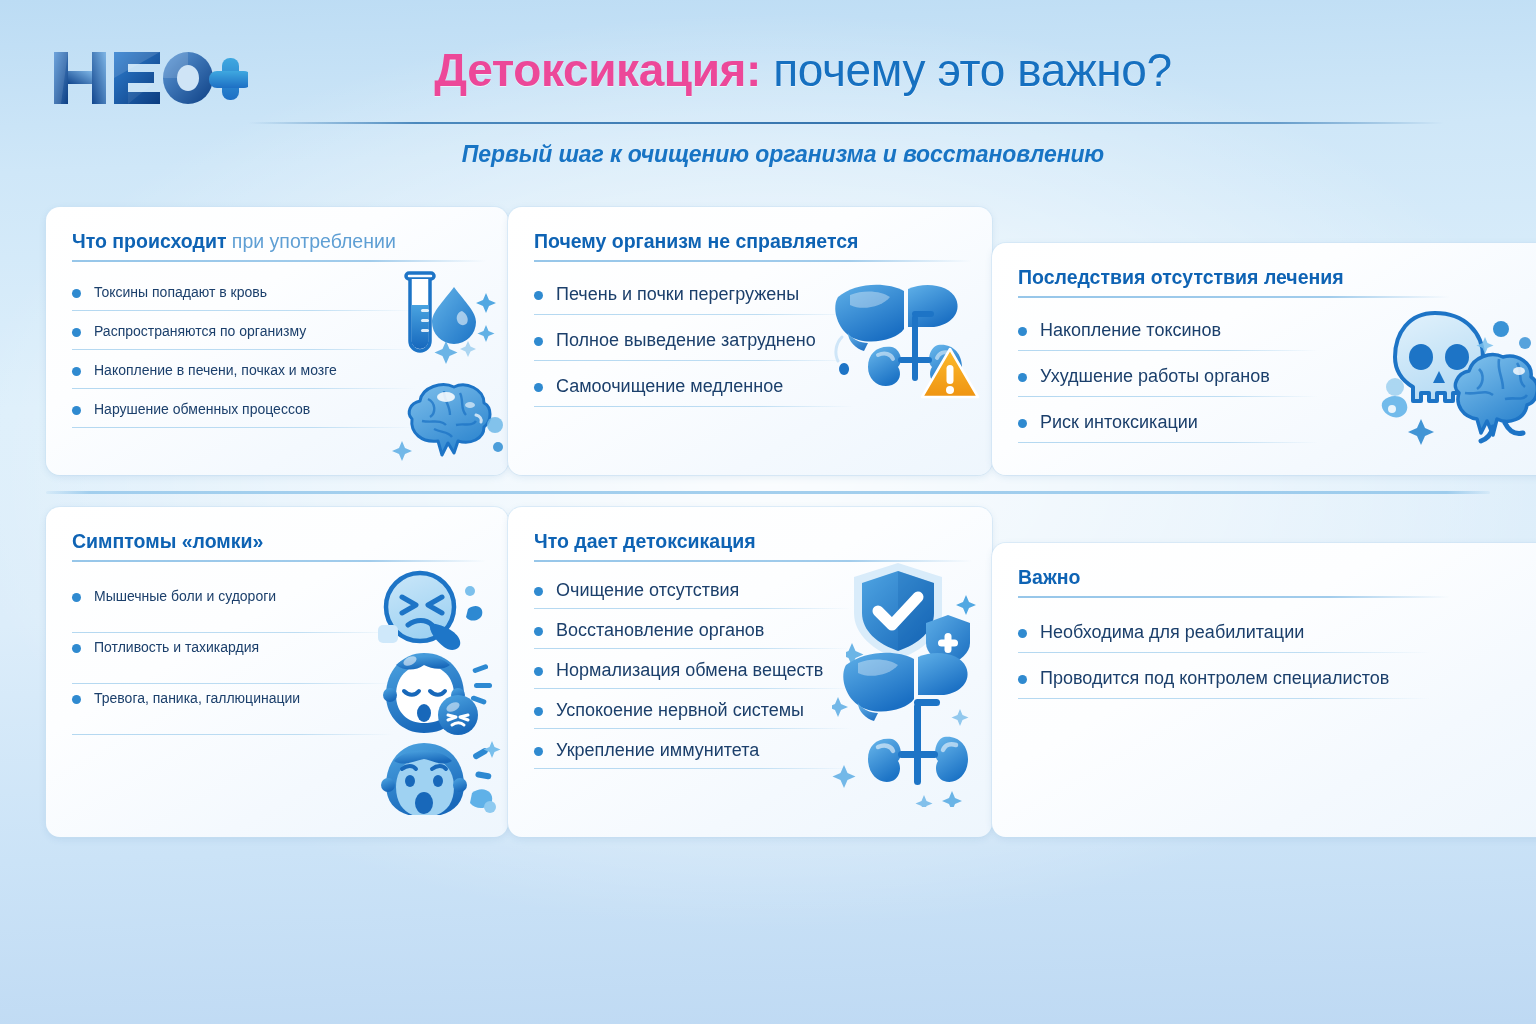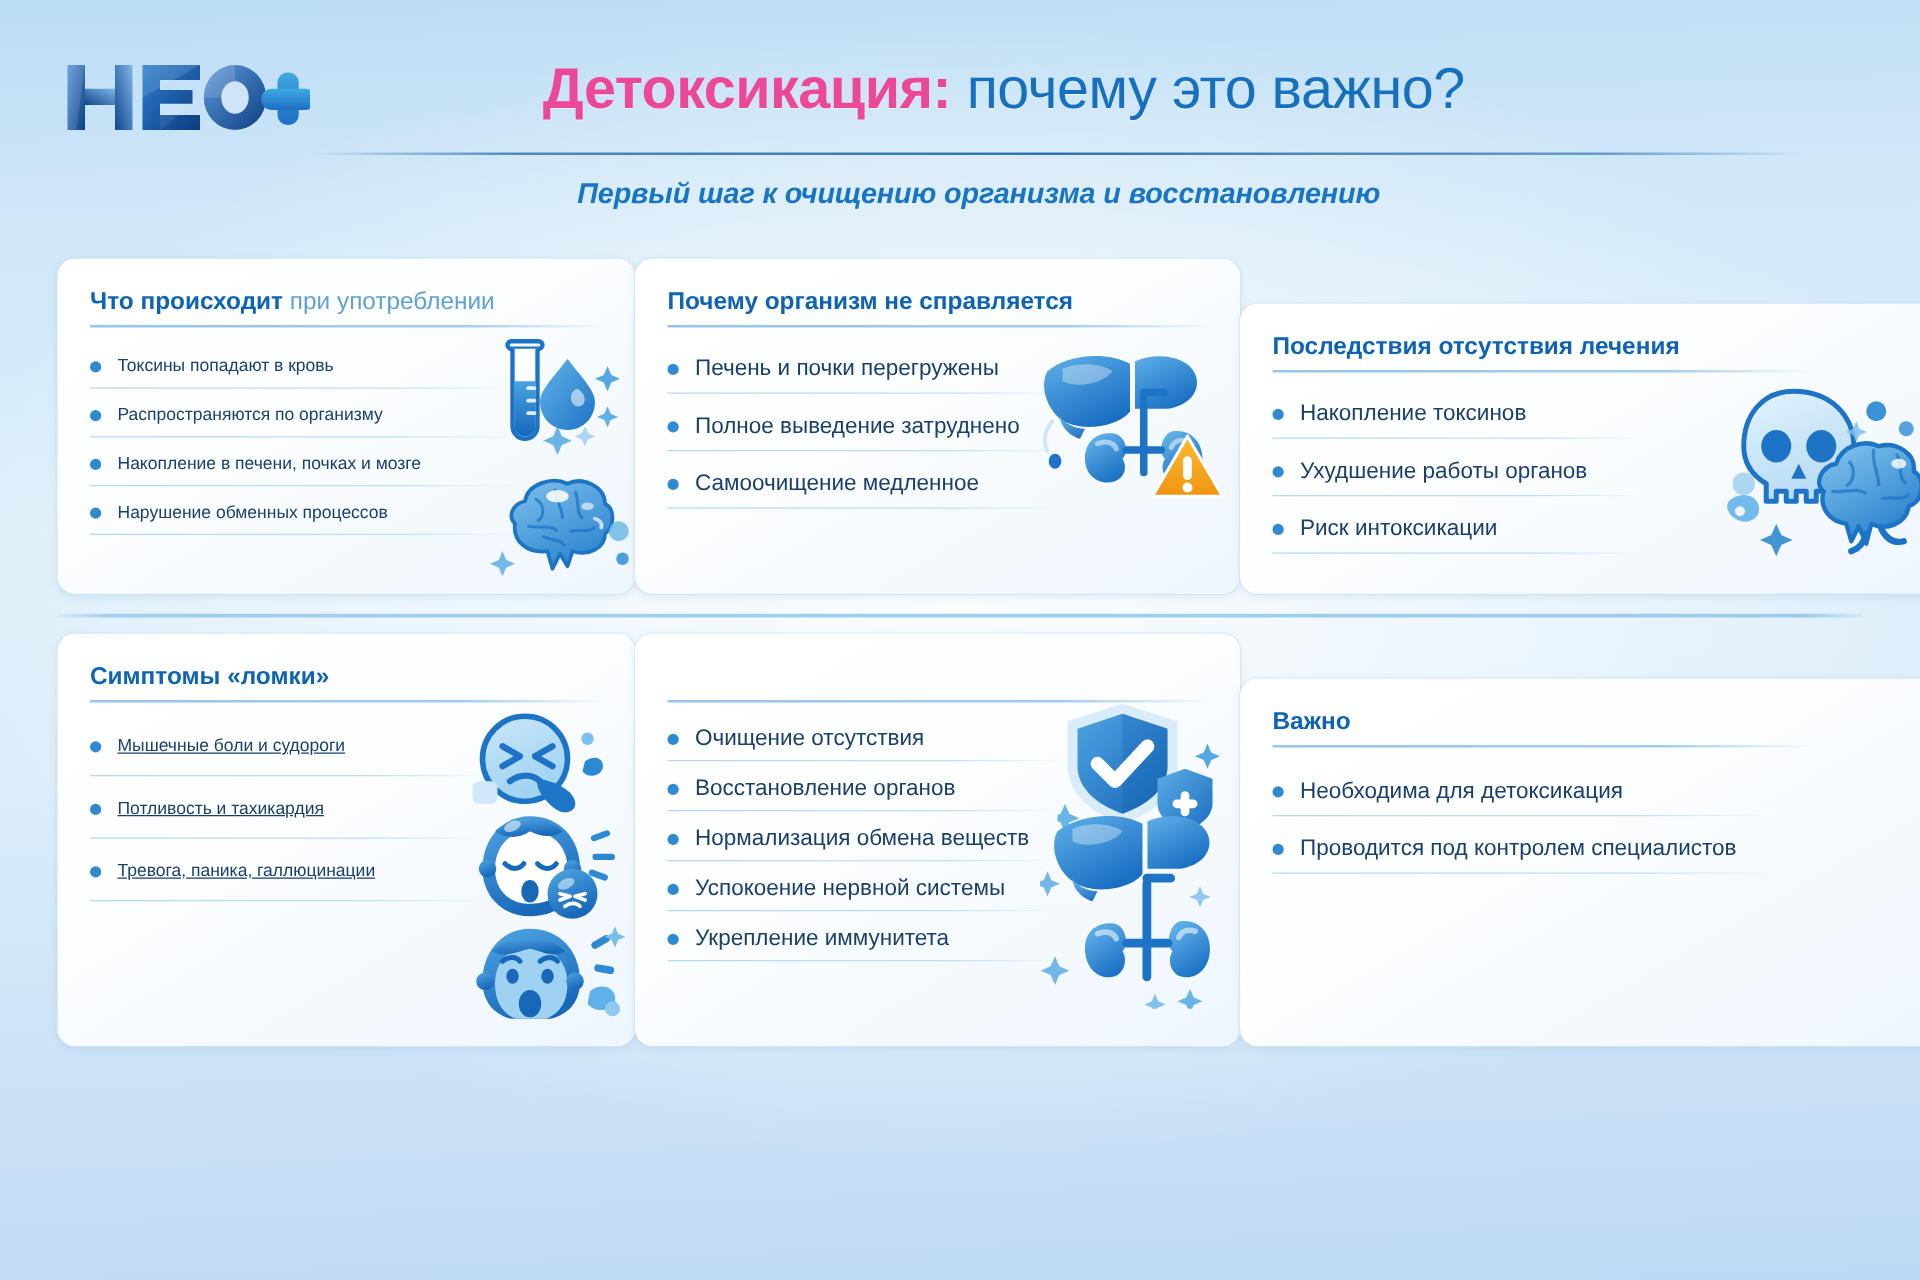--- a/index.html
+++ b/index.html
@@ -188,21 +188,21 @@
   .card-1 .bullets { top: 74px; }
   .card-2 .bullets { top: 76px; }
   .card-3 .bullets { top: 76px; }
   .card-4 .bullets { top: 78px; }
   .card-5 .bullets { top: 72px; }
   .card-6 .bullets { top: 78px; }
 
   .card-2 .bullets li, .card-3 .bullets li { font-size: 18px; }
   .card-5 .bullets li { font-size: 18px; margin-bottom: 10px; }
   .card-6 .bullets li { font-size: 18px; margin-bottom: 14px; padding-bottom: 10px; }
-  .card-4 .bullets li { margin-bottom: 14px; padding-bottom: 14px; text-decoration: underline; }
+  .card-4 .bullets li { margin-bottom: 3px; padding-bottom: 26px; }
   .card-2 .bullets li, .card-3 .bullets li { margin-bottom: 14px; padding-bottom: 10px; }
 
   
   .art { position: absolute; pointer-events: none; }
   .art svg { display: block; }
 
   .art-tube  { right: 8px;  top: 62px;  }
   .art-brain1{ right: 4px;  top: 168px; }
   .art-organs2 { right: 12px; top: 68px; }
   .art-skull { right: 6px;  top: 66px;  }
@@ -543,20 +543,23 @@
             </g>
             <path d="M100 228 c10 -8 22 -2 20 8 c-2 8 -16 10 -22 2 Z" fill="#5fb1e8"></path>
             <circle cx="118" cy="242" r="6" fill="#8ecaf0"></circle>
             <path d="M120 176 l2.5 6 6 2.5 -6 2.5 -2.5 6 -2.5 -6 -6 -2.5 6 -2.5 Z" fill="#79bfec"></path>
           </g>
         </svg>
       </div>
     </div>
 
     <div class="card card-5">
+      <div class="card-head">
+        <span class="head-bold">Что дает детоксикация</span>
+      </div>
       <div class="card-head-rule"></div>
       <ul class="bullets">
         <li><span>Очищение отсутствия</span><span class="line"></span></li>
         <li><span>Восстановление органов</span><span class="line"></span></li>
         <li><span>Нормализация обмена веществ</span><span class="line"></span></li>
         <li><span>Успокоение нервной системы</span><span class="line"></span></li>
         <li><span>Укрепление иммунитета</span><span class="line"></span></li>
       </ul>
 
       <div class="art art-shield">
@@ -624,18 +627,18 @@
         </svg>
       </div>
     </div>
 
     <div class="card card-6">
       <div class="card-head">
         <span class="head-bold">Важно</span>
       </div>
       <div class="card-head-rule"></div>
       <ul class="bullets">
-        <li><span>Необходима для детоксикация</span><span class="line"></span></li>
+        <li><span>Необходима для реабилитации</span><span class="line"></span></li>
         <li><span>Проводится под контролем специалистов</span><span class="line"></span></li>
       </ul>
     </div>
   </div>
 </div>
 
 </body></html>

